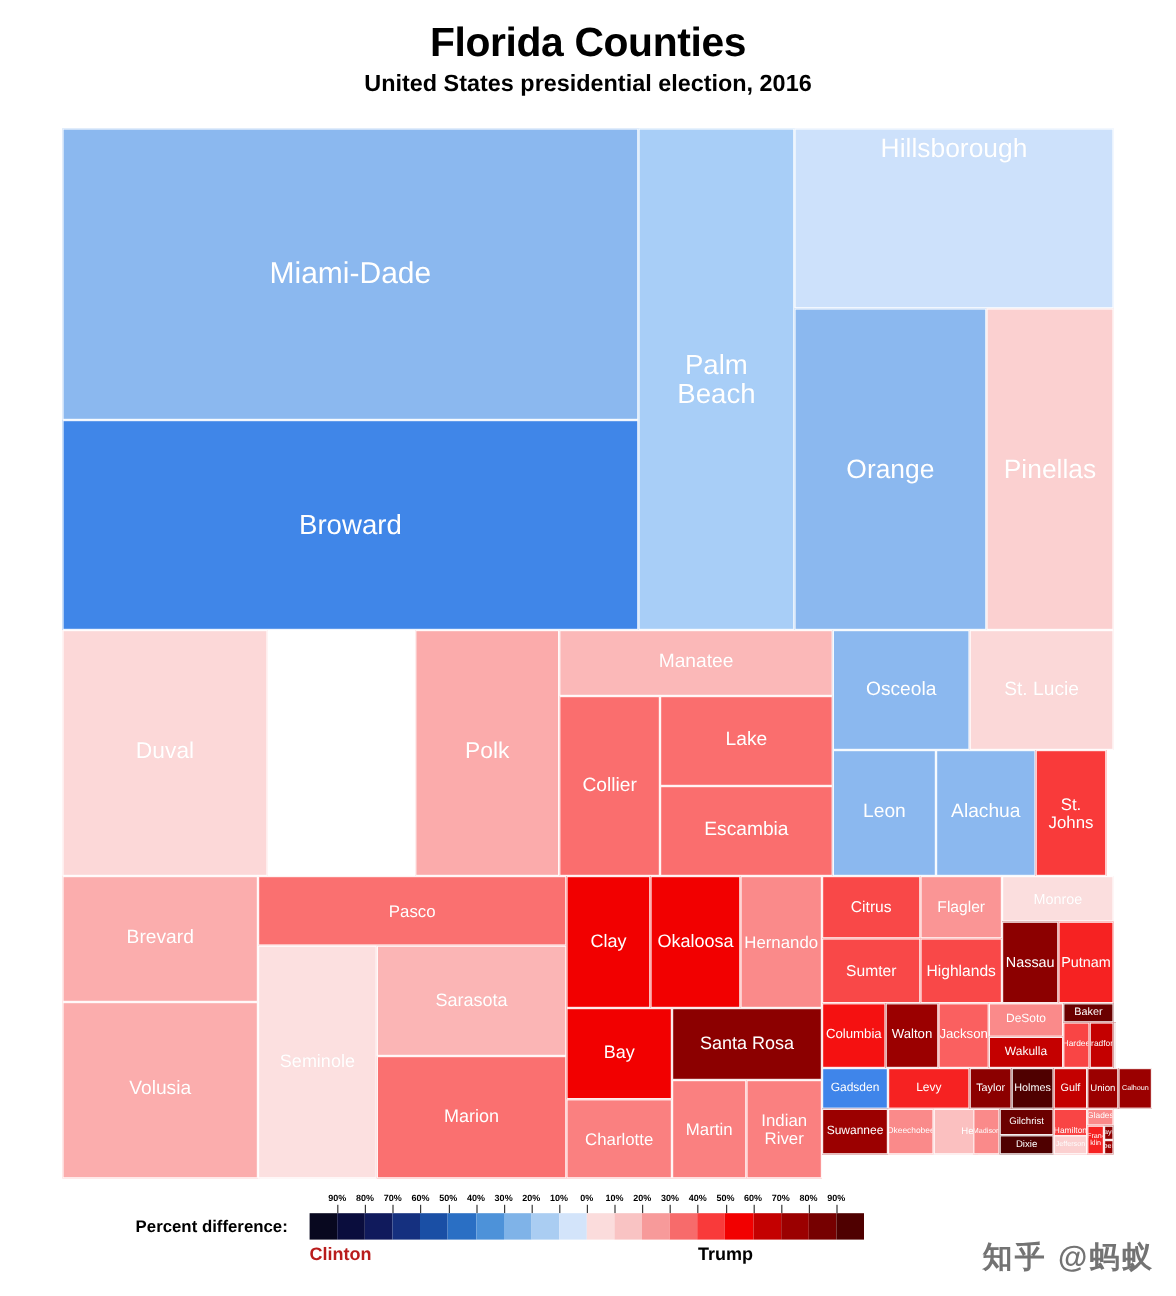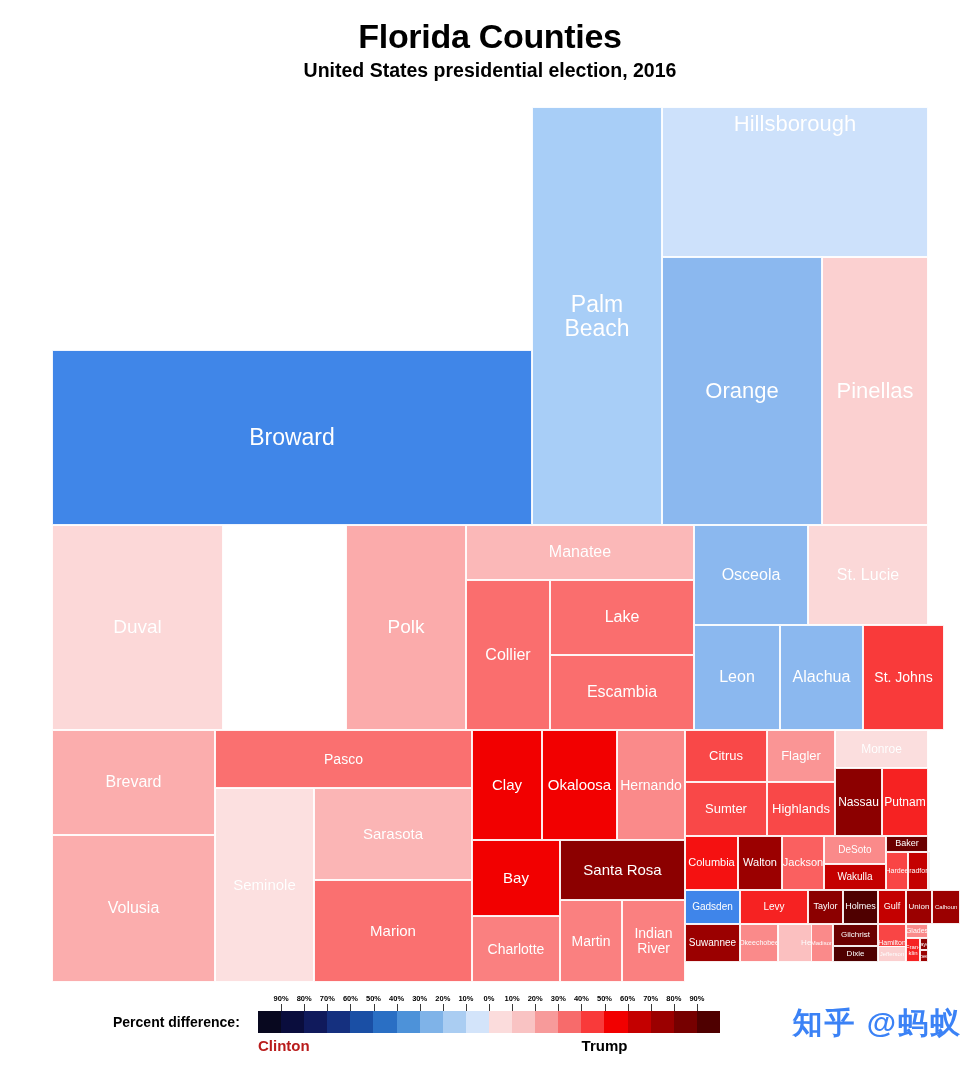--- a/index.html
+++ b/index.html
@@ -72,34 +72,37 @@
   }
   #legend-clinton{
     position:absolute; left:258px; top:41px; width:231px;
     text-align:left; font-size:15px; font-weight:bold; color:#b91c1c;
   }
   #legend-trump{
     position:absolute; left:489px; top:41px; width:231px;
     text-align:center; font-size:15px; font-weight:bold; color:#000;
   }
   #watermark{
-    position:absolute; right:18px; bottom:36px;
-    font-size:30px; color:#3b82f6; font-weight:bold;
+    position:absolute; right:18px; bottom:16px;
+    font-size:25px; color:#737373; font-weight:bold;
     letter-spacing:2px; white-space:nowrap;
   }
 </style>
 </head>
 <body>
 
 <div id="header">
   <div id="chart-title">Florida Counties</div>
   <div id="chart-subtitle">United States presidential election, 2016</div>
 </div>
 
 <div id="treemap">
+    <div class="tile" style="left: 0px; top: 0px; width: 480px; height: 243px; background: rgb(139, 184, 239);">
+      <span class="tile-label" style="font-size: 25px;">Miami-Dade</span>
+    </div>
     <div class="tile" style="left: 0px; top: 243px; width: 480px; height: 175px; background: rgb(64, 134, 232);">
       <span class="tile-label" style="font-size: 23px;">Broward</span>
     </div>
     <div class="tile" style="left: 480px; top: 0px; width: 130px; height: 418px; background: rgb(168, 206, 247);">
       <span class="tile-label" style="font-size: 23px;">Palm
 Beach</span>
     </div>
     <div class="tile top-label" style="left: 610px; top: 0px; width: 266px; height: 150px; background: rgb(205, 225, 251);">
       <span class="tile-label" style="font-size: 22px;">Hillsborough</span>
     </div>
@@ -132,21 +135,21 @@
     </div>
     <div class="tile" style="left: 756px; top: 418px; width: 120px; height: 100px; background: rgb(251, 216, 216);">
       <span class="tile-label" style="font-size: 16px;">St. Lucie</span>
     </div>
     <div class="tile" style="left: 642px; top: 518px; width: 86px; height: 105px; background: rgb(139, 184, 239);">
       <span class="tile-label" style="font-size: 16px;">Leon</span>
     </div>
     <div class="tile" style="left: 728px; top: 518px; width: 83px; height: 105px; background: rgb(139, 184, 239);">
       <span class="tile-label" style="font-size: 16px;">Alachua</span>
     </div>
-    <div class="tile" style="left: 811px; top: 518px; width: 81px; height: 105px; background: rgb(249, 58, 58);">
+    <div class="tile" style="left: 811px; top: 518px; width: 59px; height: 105px; background: rgb(249, 58, 58);">
       <span class="tile-label" style="font-size: 14px;">St. Johns</span>
     </div>
     <div class="tile" style="left: 0px; top: 623px; width: 163px; height: 105px; background: rgb(251, 173, 173);">
       <span class="tile-label" style="font-size: 16px;">Brevard</span>
     </div>
     <div class="tile" style="left: 0px; top: 728px; width: 163px; height: 147px; background: rgb(251, 173, 173);">
       <span class="tile-label" style="font-size: 16px;">Volusia</span>
     </div>
     <div class="tile" style="left: 163px; top: 623px; width: 257px; height: 58px; background: rgb(250, 112, 112);">
       <span class="tile-label" style="font-size: 14px;">Pasco</span>

